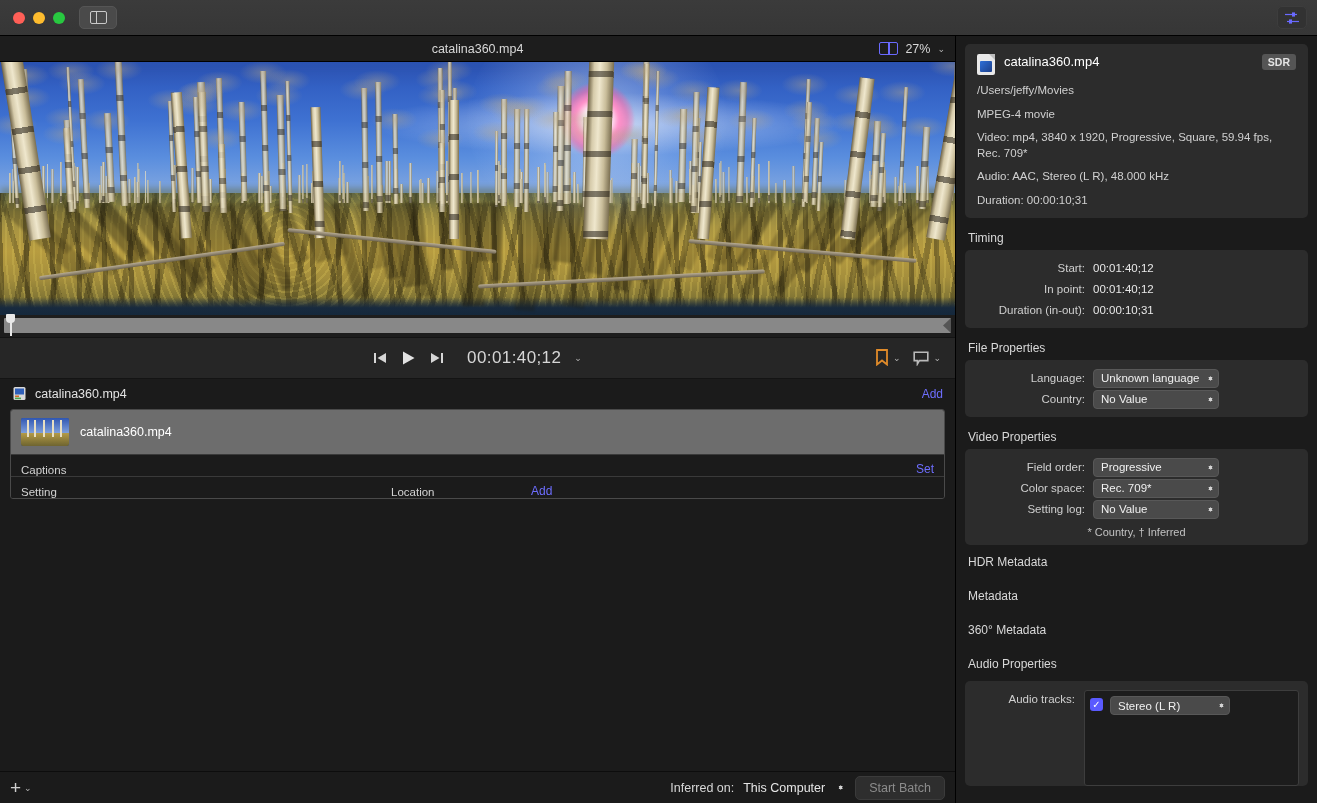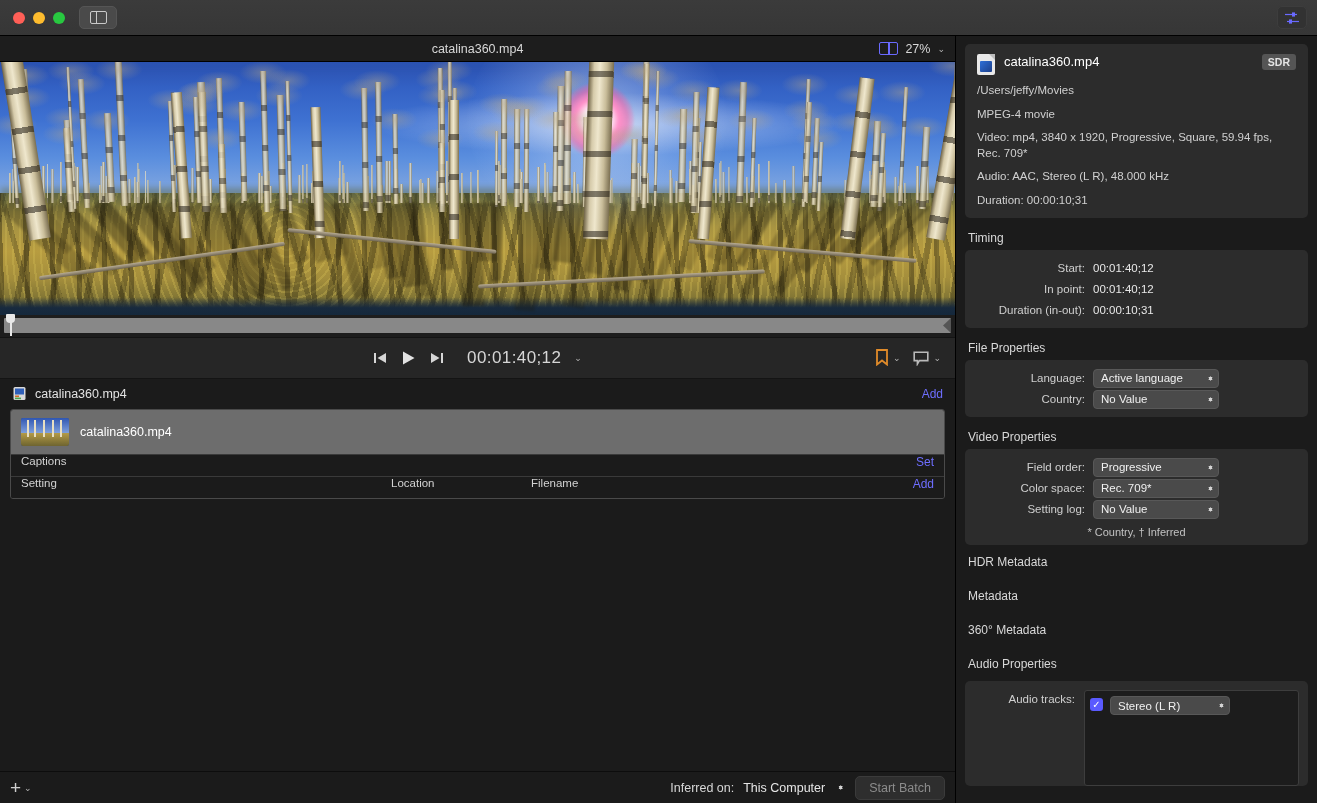--- a/index.html
+++ b/index.html
@@ -163,21 +163,21 @@
   }
   .job-row .spacer { flex:1; }
   .link { color:#6e6eff; font-size:12px; }
   .job-card { margin:0 10px; border:1px solid #4a4a4a; border-radius:3px; overflow:hidden; }
   .job-main { background:#6d6d6d; height:44px; display:flex; align-items:center; gap:11px; padding:0 10px; }
   .thumb { width:48px; height:28px; border-radius:2px; overflow:hidden; position:relative; background:#2e4a8e; }
   .thumb .t-sky { position:absolute; inset:0 0 46% 0; background:linear-gradient(to bottom,#2f56b2,#7fa0dc); }
   .thumb .t-gr { position:absolute; top:54%; inset-inline:0; bottom:0; background:linear-gradient(to bottom,#b49b46,#6e6430); }
   .thumb .t-tr { position:absolute; width:2px; top:8%; bottom:30%; background:#e8dfc2; }
   .job-main-label { font-size:12.5px; color:#fff; }
-  .sub-row { height:22px; background:#1b1b1b; display:flex; align-items:flex-start; padding:0 10px; font-size:11.5px; color:#d2d2d2; border-top:1px solid #3a3a3a; }
+  .sub-row { height:22px; background:#1b1b1b; display:flex; align-items:flex-end; padding:0 10px; font-size:11.5px; color:#d2d2d2; border-top:1px solid #3a3a3a; }
   .sub-row .c-setting { width:370px; }
   .sub-row .c-location { width:140px; }
   .sub-row .c-filename { flex:1; }
   .job-blank { flex:1; background:#1b1b1b; min-height:20px; }
 
   
   .bottombar { flex:0 0 32px; background:#1b1b1b; border-top:1px solid #0d0d0d; display:flex; align-items:center; padding:0 10px; }
   .plus { font-size:19px; color:#cfcfcf; line-height:1; }
   .bb-spacer { flex:1; }
   .bb-label { font-size:12.5px; color:#d8d8d8; margin-right:9px; }
@@ -677,21 +677,20 @@
           </div>
           <div class="sub-row">
             <span class="c-setting">Captions</span>
             <span class="c-location"></span>
             <span class="c-filename"></span>
             <span class="link">Set</span>
           </div>
           <div class="sub-row">
             <span class="c-setting">Setting</span>
             <span class="c-location">Location</span>
-            <span class="c-filename">Filename</span>
             <span class="link">Add</span>
           </div>
         </div>
 
         <div class="job-blank"></div>
       </div>
 
       <div class="bottombar">
         <span class="plus">+</span>
         <span class="chev" style="margin-left:3px">⌄</span>
@@ -739,21 +738,21 @@
             <span class="plabel">Duration (in-out):</span>
             <span class="pvalue">00:00:10;31</span>
           </div>
         </div>
 
         <div class="sec-title">File Properties</div>
         <div class="rows">
           <div class="prow">
             <span class="plabel">Language:</span>
             <span class="popup">
-              <span>Active language</span>
+              <span>Unknown language</span>
               <span class="updown">
                   <span>▲</span>
                   <span>▼</span>
                 </span>
             </span>
           </div>
           <div class="prow">
             <span class="plabel">Country:</span>
             <span class="popup">
               <span>No Value</span>

